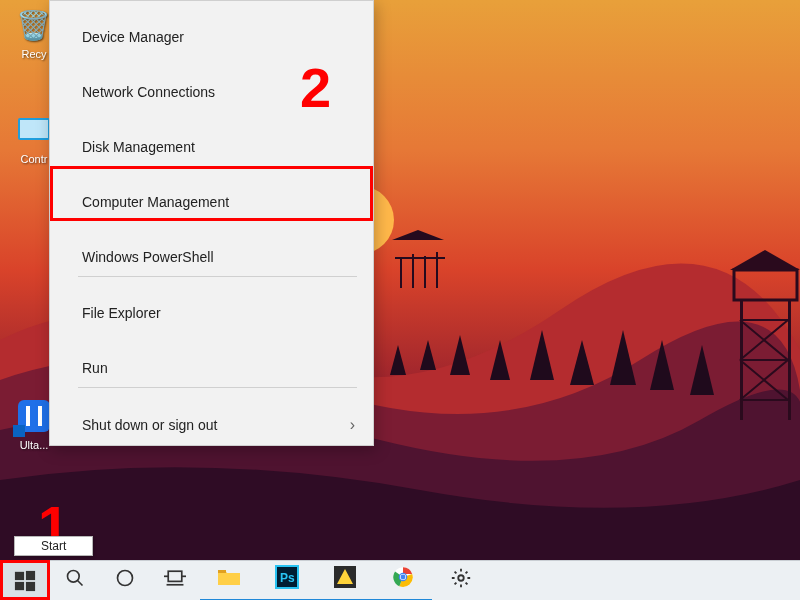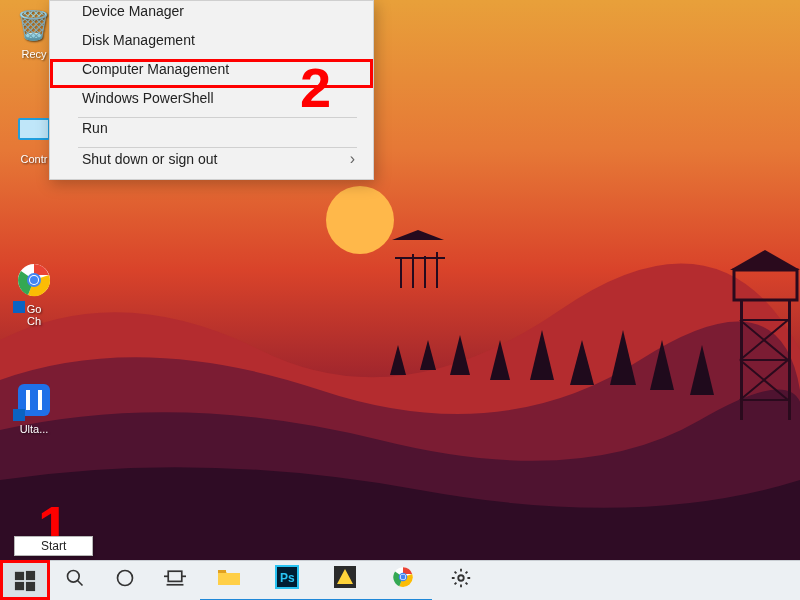--- a/index.html
+++ b/index.html
@@ -5,30 +5,30 @@
     * { margin: 0; padding: 0; box-sizing: border-box; }
     html, body { width: 800px; height: 600px; overflow: hidden; font-family: "Segoe UI", Arial, sans-serif; }
     .desktop { position: relative; width: 800px; height: 600px; background: linear-gradient(to bottom, #e8a03a 0%, #e67836 25%, #d9432a 45%, #8a1a2e 70%, #3a0f26 100%); }
     .hills { position: absolute; bottom: 40px; left: 0; right: 0; height: 380px; pointer-events: none; }
     .hills svg { width: 100%; height: 100%; }
     .desktop-icon { position: absolute; width: 50px; text-align: center; color: #fff; font-size: 11px; text-shadow: 1px 1px 2px rgba(0,0,0,.6); }
     .desktop-icon .img { width: 40px; height: 40px; margin: 0 auto 3px; display: flex; align-items: center; justify-content: center; font-size: 28px; }
     .icon-recycle { top: 5px; left: 9px; }
     .icon-control { top: 110px; left: 9px; }
     .icon-chrome { top: 260px; left: 9px; }
-    .icon-ultra { top: 380px; left: 9px; }
+    .icon-ultra { top: 396px; left: 9px; }
     .taskbar { position: absolute; bottom: 0; left: 0; right: 0; height: 40px; background: #ecf0f3; display: flex; align-items: center; border-top: 1px solid #c9ced3; }
     .tb-btn { width: 50px; height: 40px; display: flex; align-items: center; justify-content: center; }
     .tb-btn.spaced { width: 58px; }
     .start-btn svg { width: 22px; height: 22px; }
     .start-btn { background: #d9e0e5; }
     .tb-icon { font-size: 20px; }
     .taskbar-active { border-bottom: 2px solid #1f88d8; }
     .context-menu { position: absolute; left: 49px; top: 0; width: 325px; background: #f2f2f2; border: 1px solid #cfcfcf; box-shadow: 2px 4px 14px rgba(0,0,0,.25); }
-    .menu-item { display: flex; align-items: center; justify-content: space-between; padding: 2px 18px 11px 32px; font-size: 14px; color: #222; }
+    .menu-item { display: flex; align-items: center; justify-content: space-between; padding: 28px 18px 11px 32px; font-size: 14px; color: #222; }
     .sep { height: 1px; background: #d0d0d0; margin: 0 16px 0 28px; }
     .highlighted { outline: 3px solid #ff0000; outline-offset: -3px; }
     .callout { position: absolute; color: #ff0000; font-weight: 700; font-family: Arial, sans-serif; }
     .callout.two { top: 55px; left: 300px; font-size: 56px; }
     .callout.one { bottom: 42px; left: 38px; font-size: 56px; }
     .start-tooltip { position: absolute; bottom: 44px; left: 14px; background: #fff; border: 1px solid #b8b8b8; font-size: 12px; padding: 2px 26px; color: #222; box-shadow: 1px 1px 3px rgba(0,0,0,.25); }
     .start-outline { position: absolute; bottom: 0; left: 0; width: 50px; height: 40px; border: 3px solid #ff0000; pointer-events: none; }
     .chevron { font-size: 16px; color: #666; }
   </style>
 </head>
@@ -79,62 +79,52 @@
   </div>
   <div class="desktop-icon icon-control">
     <div class="img">
       <svg width="36" height="36" viewBox="0 0 36 36">
           <rect x="2" y="6" width="32" height="22" rx="2" fill="#1f9edd"></rect>
           <rect x="4" y="8" width="28" height="18" fill="#bfe6f9"></rect>
         </svg>
     </div>
     <div>Contr</div>
   </div>
-  <div class="desktop-icon icon-chrome">
-    <div class="img">
-      <svg width="36" height="36" viewBox="0 0 36 36">
-          <circle cx="18" cy="18" r="16" fill="#fff"></circle>
-          <path d="M18 2 A16 16 0 0 1 33 13 L18 13 Z" fill="#ea4335"></path>
-          <path d="M33 13 A16 16 0 0 1 12 33 L18 18 Z" fill="#fbbc05"></path>
-          <path d="M12 33 A16 16 0 0 1 5 9 L18 18 Z" fill="#34a853"></path>
-          <circle cx="18" cy="18" r="7" fill="#4285f4"></circle>
-          <circle cx="18" cy="18" r="5" fill="#fff"></circle>
-          <circle cx="18" cy="18" r="4" fill="#4285f4"></circle>
-        </svg>
-    </div>
-    <div style="position:absolute;bottom:14px;left:4px;width:12px;height:12px;background:#0a63c2;"></div>
-    <div>Go</div>
-    <div>Ch</div>
-  </div>
   <div class="desktop-icon icon-ultra">
     <div class="img">
       <svg width="36" height="36" viewBox="0 0 36 36">
           <rect x="2" y="2" width="32" height="32" rx="6" fill="#1f70e8"></rect>
           <rect x="10" y="8" width="4" height="20" fill="#fff"></rect>
           <rect x="22" y="8" width="4" height="20" fill="#fff"></rect>
         </svg>
     </div>
     <div style="position:absolute;bottom:14px;left:4px;width:12px;height:12px;background:#0a63c2;"></div>
     <div>Ulta...</div>
   </div>
 
   <div class="context-menu">
     <div class="menu-item">
         <span>Device Manager</span>
       </div>
     <div class="menu-item">
+        <span>Network Connections</span>
+      </div>
+    <div class="menu-item">
         <span>Disk Management</span>
       </div>
     <div class="menu-item highlighted">
         <span>Computer Management</span>
       </div>
     <div class="menu-item">
         <span>Windows PowerShell</span>
       </div>
     <div class="sep"></div>
+    <div class="menu-item">
+        <span>File Explorer</span>
+      </div>
     <div class="menu-item">
         <span>Run</span>
       </div>
     <div class="sep"></div>
     <div class="menu-item">
       <span>Shut down or sign out</span>
       <span class="chevron">›</span>
     </div>
   </div>
 

